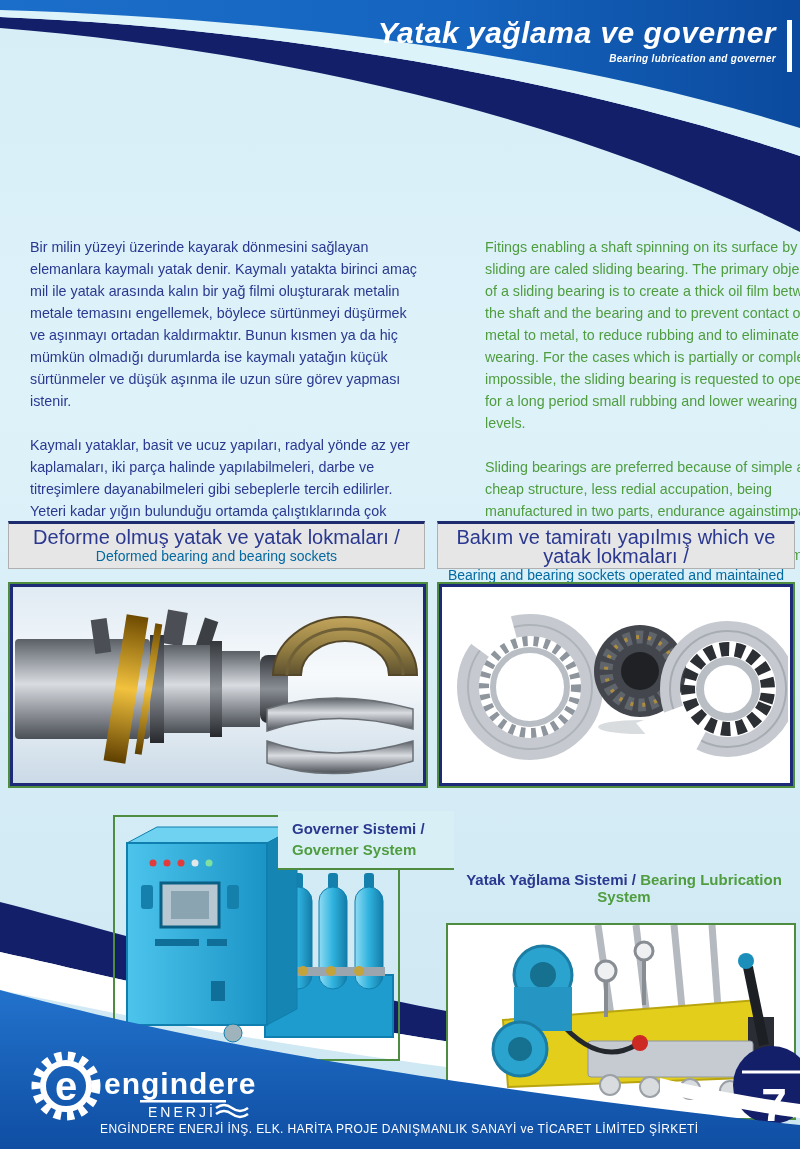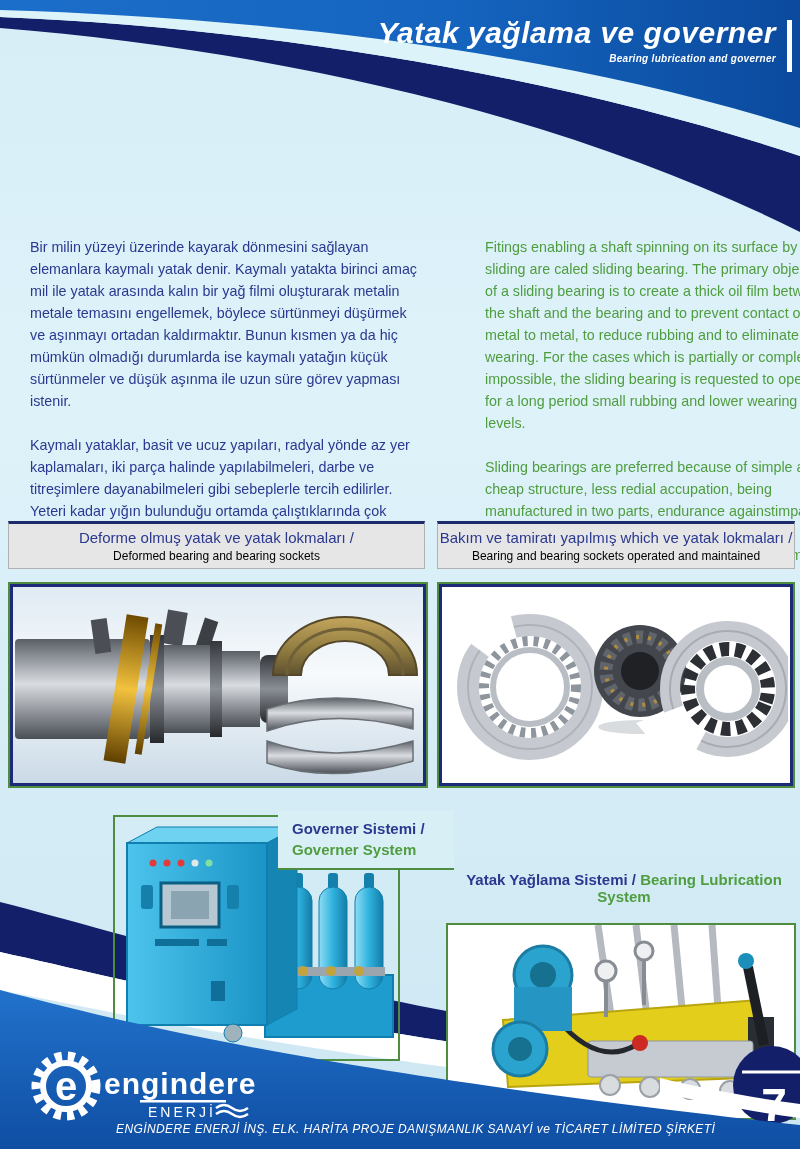--- a/index.html
+++ b/index.html
@@ -18,22 +18,22 @@
 
   
   .col{z-index:2;line-height:22px;font-size:14.3px;}
   .col-tr{left:30px;top:236px;width:392px;color:#2a3890;}
   .col-en{left:437px;top:236px;width:356px;color:#4f9d3f;margin-left:48px;}
   .col p{margin:0 0 22px 0;}
 
   
   .cap-box{top:521px;height:40px;background:#e6e6e6;border:1px solid #b0b0b0;
            border-top:3px solid #1d2a6e;text-align:center;padding-top:4px;z-index:2;}
-  .cap-box .l1{color:#2a3890;font-size:15px;line-height:19px;}
-  .cap-box .l2{color:#000000;font-size:12px;line-height:19px;}
+  .cap-box .l1{color:#2a3890;font-size:20px;line-height:19px;}
+  .cap-box .l2{color:#0369a1;font-size:14px;line-height:19px;}
   .cap-left{left:8px;width:415px;}
   .cap-right{left:437px;width:356px;}
 
   
   .photo-box{top:582px;height:206px;border:2px solid #4e8c3f;
              box-shadow:inset 0 0 0 3px #1c2a78;z-index:2;box-sizing:border-box;}
   .photo-left{left:8px;width:420px;background:linear-gradient(180deg,#dfeaf3 0%,#f7fafc 45%,#c9d9e6 100%);}
   .photo-right{left:437px;width:358px;background:#fff;}
   .photo-box svg{position:absolute;left:5px;top:5px;}
 
@@ -48,21 +48,21 @@
   .lub-caption{left:450px;top:871px;width:348px;text-align:center;font-size:15px;font-weight:bold;z-index:4;}
   .lub-caption .tr{color:#2a3890;}
   .lub-caption .en{color:#4f9d3f;}
   .lub-box{left:446px;top:923px;width:350px;height:197px;border:2px solid #4e8c3f;
            background:#fff;z-index:4;box-sizing:border-box;}
 
   
   .bottom-bands{left:0;top:880px;z-index:3;}
   .bottom-over{left:0;top:880px;z-index:5;}
   .logo{left:28px;top:1048px;z-index:6;}
-  .company-line{left:116px;top:1122px;z-index:6;color:#fff;font-size:12px;letter-spacing:.4px;white-space:nowrap;font-style:italic;}
+  .company-line{left:100px;top:1122px;z-index:6;color:#fff;font-size:12px;letter-spacing:.4px;white-space:nowrap;}
 </style>
 </head>
 <body>
 
 <div class="page">
 
   <svg class="abs top-swoosh" width="800" height="260" viewBox="0 0 800 260">
     <defs>
       <linearGradient id="hdrGrad" x1="0" y1="0" x2="1" y2="0">
         <stop offset="0" stop-color="#1b6ec9"></stop>

